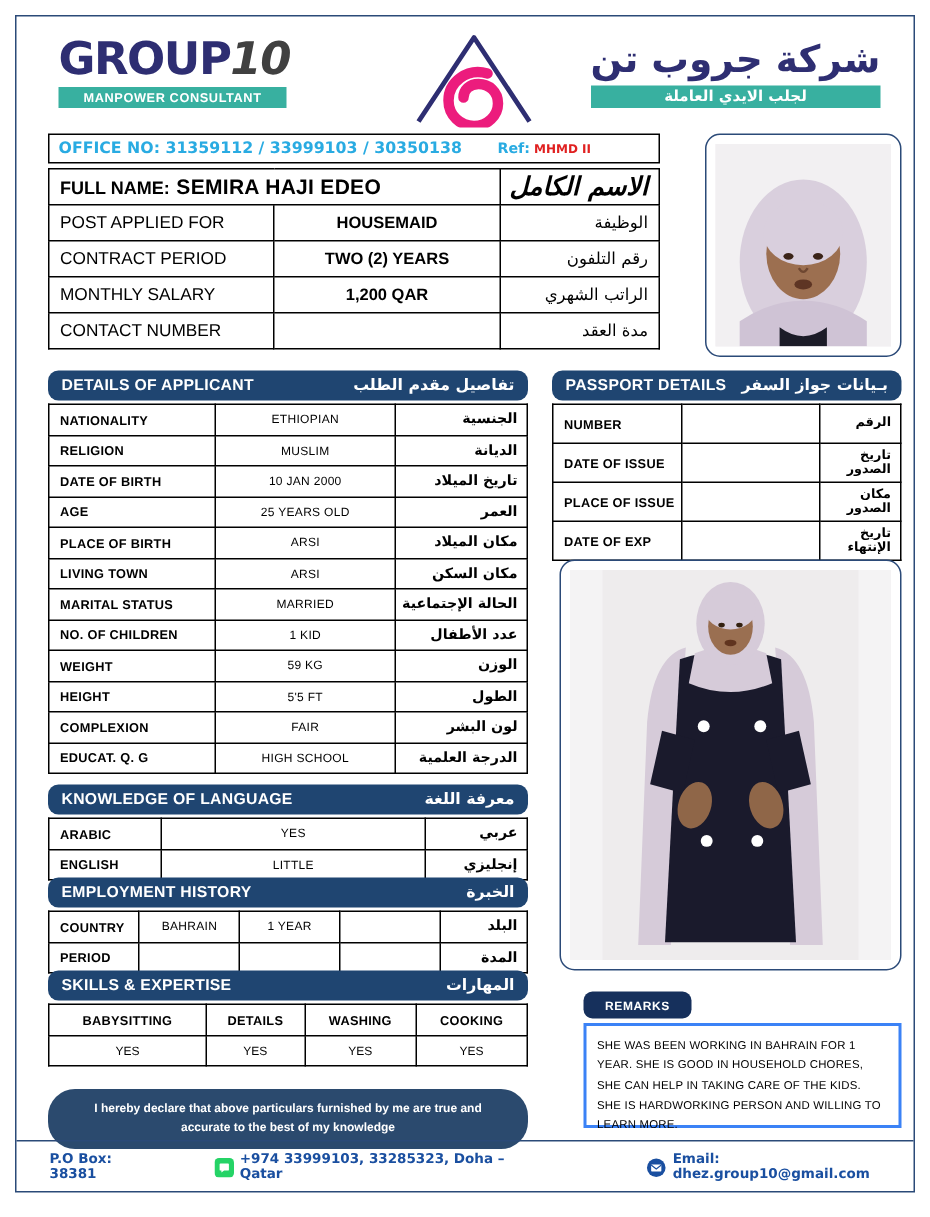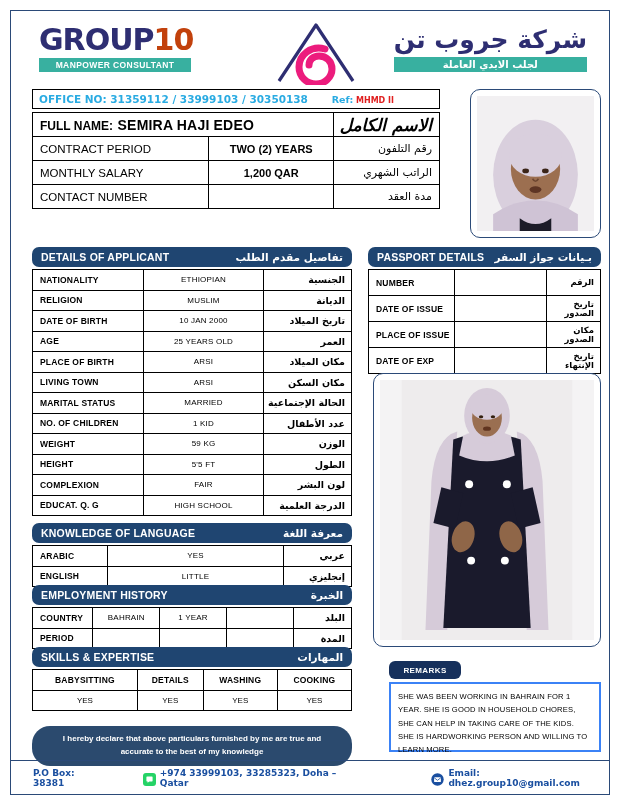--- a/index.html
+++ b/index.html
@@ -27,21 +27,21 @@
     position: relative;
     height: 76px;
     width: 100%;
   }
   .logo-block { position: absolute; left: 28px; top: 14px; width: 160px; }
   .logo-word {
     font-size: 30px; font-weight: bold; letter-spacing: -1px;
     line-height: 1; font-family: "DejaVu Sans", sans-serif;
   }
   .logo-group { color: #2e2e72; }
-  .logo-ten { color: #c2410c; }
+  .logo-ten { color: #404040; font-style: italic; }
   .logo-tag {
     margin-top: 3px;
     background: #38b0a0;
     color: #ffffff;
     font-size: 8.5px; font-weight: bold; letter-spacing: 0.4px;
     text-align: center;
     padding: 2px 4px 2px 4px;
     width: 152px;
   }
   .logo-mark { position: absolute; left: 262px; top: 8px; }
@@ -233,20 +233,25 @@
     </div>
 
     <table class="top-table">
       <tbody>
           <tr>
         <td colspan="2" class="tt-name-cell">
           <span class="tt-name-label">FULL NAME:</span>
           <span class="tt-name-value">SEMIRA HAJI EDEO</span>
         </td>
         <td class="tt-ar tt-ar-bold">الاسم الكامل</td>
+      </tr>
+      <tr>
+        <td class="tt-label" style="width:150px">POST APPLIED FOR</td>
+        <td class="tt-value">HOUSEMAID</td>
+        <td class="tt-ar">الوظيفة</td>
       </tr>
       <tr>
         <td class="tt-label">CONTRACT PERIOD</td>
         <td class="tt-value">TWO (2) YEARS</td>
         <td class="tt-ar">رقم التلفون</td>
       </tr>
       <tr>
         <td class="tt-label">MONTHLY SALARY</td>
         <td class="tt-value">1,200 QAR</td>
         <td class="tt-ar">الراتب الشهري</td>

